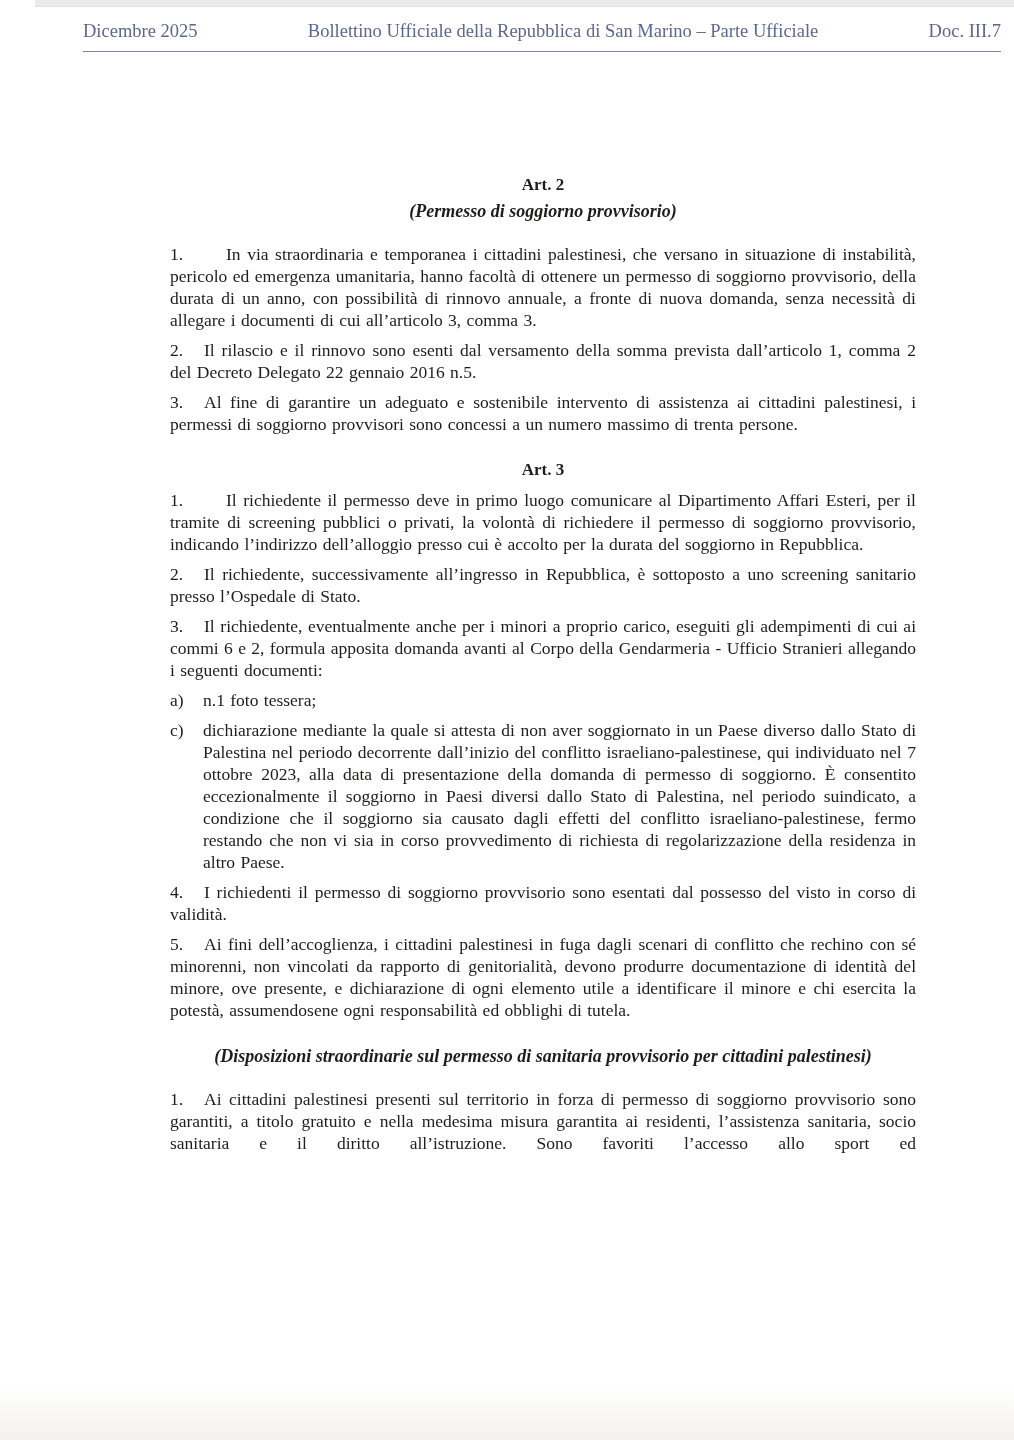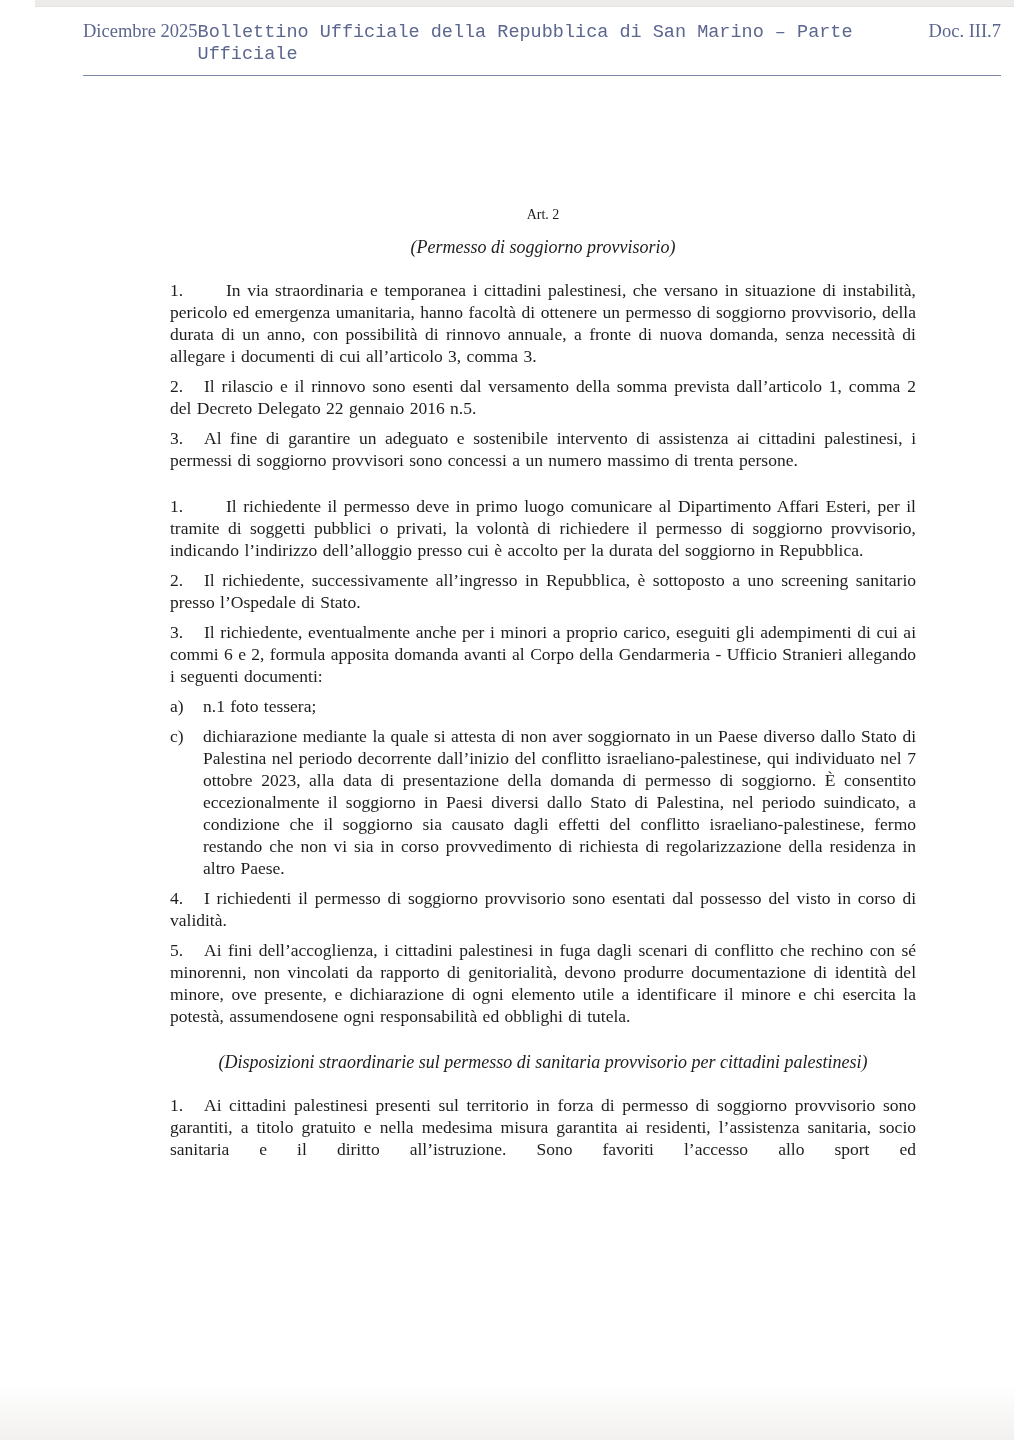--- a/index.html
+++ b/index.html
@@ -25,46 +25,47 @@
   }
   .header{
     display:flex;
     align-items:baseline;
     padding:13px 48px 0 48px;
     color:var(--header-color);
     font-size:18.5px;
     line-height:22px;
   }
   .h-left{flex:0 0 auto;}
-  .h-center{flex:1 1 auto;font-family:Liberation Mono, monospace;}
+  .h-center{flex:1 1 auto;text-align:center;}
   .h-right{flex:0 0 auto;}
   .header-rule{
     margin:9px 48px 0 48px;
     border-top:1px solid var(--rule-color);
     height:0;
   }
   .content{
     padding:118px 125px 0 127px;
     font-size:17.5px;
     line-height:22px;
   }
   .article + .article{margin-top:24px;}
   .art-heading{
-    margin:10px;
+    margin:4px;
     text-align:center;
-    font-size:14px;
+    font-size:17px;
     line-height:22px;
-    font-weight:normal;
+    font-weight:bold;
   }
   .art-subtitle{
     text-align:center;
     font-style:italic;
     font-size:18px;
     line-height:22px;
     margin:0 0 21px 0;
+    font-weight:bold;
   }
   .para{
     margin:8px;
     text-align:justify;
     word-spacing:1px;
   }
   .para .marker{
     display:inline-block;
     white-space:pre;
   }
@@ -96,21 +97,22 @@
 
   <main class="content" id="articles-root">
       <section class="article">
         <h2 class="art-heading">Art. 2</h2>
         <div class="art-subtitle">(Permesso di soggiorno provvisorio)</div>
         <p class="para num wide"><span class="marker">1.</span><span class="ptext">In via straordinaria e temporanea i cittadini palestinesi, che versano in situazione di instabilità, pericolo ed emergenza umanitaria, hanno facoltà di ottenere un permesso di soggiorno provvisorio, della durata di un anno, con possibilità di rinnovo annuale, a fronte di nuova domanda, senza necessità di allegare i documenti di cui all’articolo 3, comma 3.</span></p>
         <p class="para num"><span class="marker">2.</span><span class="ptext">Il rilascio e il rinnovo sono esenti dal versamento della somma prevista dall’articolo 1, comma 2 del Decreto Delegato 22 gennaio 2016 n.5.</span></p>
         <p class="para num"><span class="marker">3.</span><span class="ptext">Al fine di garantire un adeguato e sostenibile intervento di assistenza ai cittadini palestinesi, i permessi di soggiorno provvisori sono concessi a un numero massimo di trenta persone.</span></p>
       </section>
       <section class="article">
-        <p class="para num wide"><span class="marker">1.</span><span class="ptext">Il richiedente il permesso deve in primo luogo comunicare al Dipartimento Affari Esteri, per il tramite di soggetti pubblici o privati, la volontà di richiedere il permesso di soggiorno provvisorio, indicando l’indirizzo dell’alloggio presso cui è accolto per la durata del soggiorno in Repubblica.</span></p>
+        <h2 class="art-heading">Art. 3</h2>
+        <p class="para num wide"><span class="marker">1.</span><span class="ptext">Il richiedente il permesso deve in primo luogo comunicare al Dipartimento Affari Esteri, per il tramite di screening pubblici o privati, la volontà di richiedere il permesso di soggiorno provvisorio, indicando l’indirizzo dell’alloggio presso cui è accolto per la durata del soggiorno in Repubblica.</span></p>
         <p class="para num"><span class="marker">2.</span><span class="ptext">Il richiedente, successivamente all’ingresso in Repubblica, è sottoposto a uno screening sanitario presso l’Ospedale di Stato.</span></p>
         <p class="para num"><span class="marker">3.</span><span class="ptext">Il richiedente, eventualmente anche per i minori a proprio carico, eseguiti gli adempimenti di cui ai commi 6 e 2, formula apposita domanda avanti al Corpo della Gendarmeria - Ufficio Stranieri allegando i seguenti documenti:</span></p>
         <p class="para alpha"><span class="marker">a)</span><span class="ptext">n.1 foto tessera;</span></p>
         <p class="para alpha"><span class="marker">c)</span><span class="ptext">dichiarazione mediante la quale si attesta di non aver soggiornato in un Paese diverso dallo Stato di Palestina nel periodo decorrente dall’inizio del conflitto israeliano-palestinese, qui individuato nel 7 ottobre 2023, alla data di presentazione della domanda di permesso di soggiorno. È consentito eccezionalmente il soggiorno in Paesi diversi dallo Stato di Palestina, nel periodo suindicato, a condizione che il soggiorno sia causato dagli effetti del conflitto israeliano-palestinese, fermo restando che non vi sia in corso provvedimento di richiesta di regolarizzazione della residenza in altro Paese.</span></p>
         <p class="para num"><span class="marker">4.</span><span class="ptext">I richiedenti il permesso di soggiorno provvisorio sono esentati dal possesso del visto in corso di validità.</span></p>
         <p class="para num"><span class="marker">5.</span><span class="ptext">Ai fini dell’accoglienza, i cittadini palestinesi in fuga dagli scenari di conflitto che rechino con sé minorenni, non vincolati da rapporto di genitorialità, devono produrre documentazione di identità del minore, ove presente, e dichiarazione di ogni elemento utile a identificare il minore e chi esercita la potestà, assumendosene ogni responsabilità ed obblighi di tutela.</span></p>
       </section>
       <section class="article">
         <div class="art-subtitle">(Disposizioni straordinarie sul permesso di sanitaria provvisorio per cittadini palestinesi)</div>
         <p class="para num justify-last"><span class="marker">1.</span><span class="ptext">Ai cittadini palestinesi presenti sul territorio in forza di permesso di soggiorno provvisorio sono garantiti, a titolo gratuito e nella medesima misura garantita ai residenti, l’assistenza sanitaria, socio sanitaria e il diritto all’istruzione. Sono favoriti l’accesso allo sport ed</span></p>

